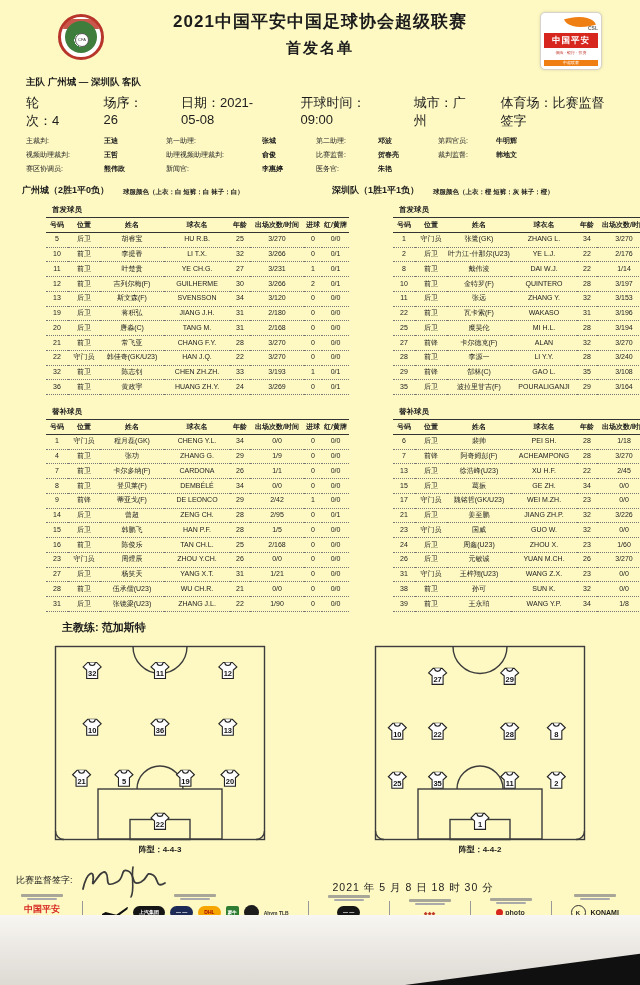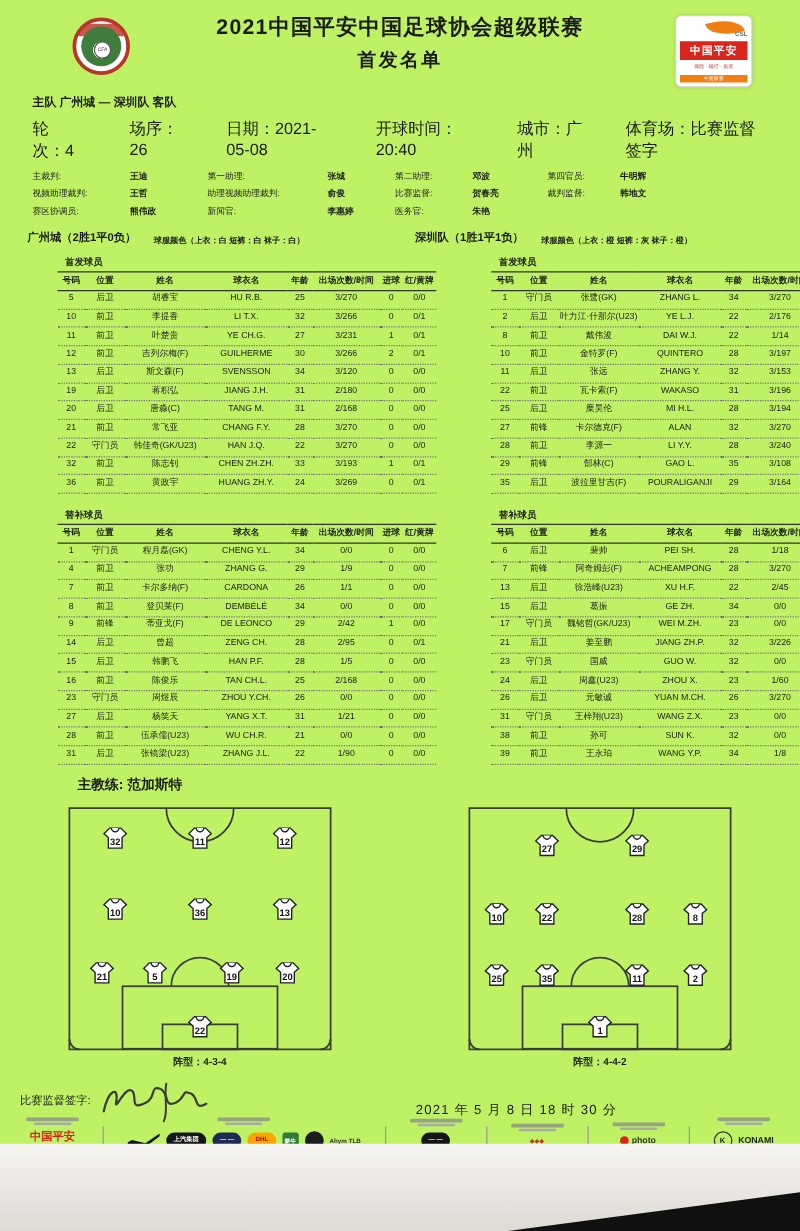--- a/index.html
+++ b/index.html
@@ -1,18 +1,18 @@
 <!DOCTYPE html>
 <html><head>
 <meta charset="utf-8">
 <style>
   html,body{margin:0;padding:0;}
   body{width:640px;height:985px;position:relative;overflow:hidden;
        background:#efede9;font-family:"Liberation Sans","DejaVu Sans",sans-serif;color:#1c1c1c;}
-  .sheet{position:absolute;inset:0;background:#bef264;}
+  .sheet{position:absolute;inset:0;background:#fef9c3;}
   .bottom-shade{position:absolute;left:0;right:0;bottom:0;height:70px;
        background:linear-gradient(#f8f6f2,#ddd9d3);}
   .wedge{position:absolute;right:0;bottom:0;width:235px;height:38px;background:#101010;
        clip-path:polygon(0 100%,100% 18%,100% 100%);}
   
   .hdr{position:relative;padding-top:10px;height:58px;}
   .title{text-align:center;font-size:17px;font-weight:bold;letter-spacing:1px;}
   .subtitle{text-align:center;font-size:15px;font-weight:bold;margin-top:6px;letter-spacing:2px;}
   .csl-logo{position:absolute;left:58px;top:14px;width:46px;height:46px;border-radius:50%;
        border:3px solid #b8352c;background:#fff;box-sizing:border-box;}
@@ -109,21 +109,21 @@
       <div class="tiny">保险 · 银行 · 投资</div>
       <div class="strip">中超联赛</div>
     </div>
   </div>
 
   <div class="teamsline">主队 广州城 — 深圳队 客队</div>
   <div class="inforow" id="inforow">
       <span>轮次：4</span>
       <span>场序：26</span>
       <span>日期：2021-05-08</span>
-      <span>开球时间：20:40</span>
+      <span>开球时间：09:00</span>
       <span>城市：广州</span>
       <span>体育场：比赛监督签字</span>
     </div>
   <div class="officials" id="officials">
       <div class="lab">主裁判:</div>
       <div class="val">王迪</div>
       <div class="lab">第一助理:</div>
       <div class="val">张城</div>
       <div class="lab">第二助理:</div>
       <div class="val">邓波</div>
@@ -644,21 +644,21 @@
             <path d="M-4.5,-8 L4.5,-8 L9,-3.5 L5.5,-0.5 L5.5,8 L-5.5,8 L-5.5,-0.5 L-9,-3.5 Z" class="shirt"></path>
             <path d="M-3,-8 A3,3 0 0 0 3,-8" class="shirt"></path>
             <text x="0" y="5.5" text-anchor="middle" class="snum">20</text>
           </g>
           <g transform="translate(106,176.4)">
             <path d="M-4.5,-8 L4.5,-8 L9,-3.5 L5.5,-0.5 L5.5,8 L-5.5,8 L-5.5,-0.5 L-9,-3.5 Z" class="shirt"></path>
             <path d="M-3,-8 A3,3 0 0 0 3,-8" class="shirt"></path>
             <text x="0" y="5.5" text-anchor="middle" class="snum">22</text>
           </g>
         </svg>
-      <div class="formlabel"><span>阵型：</span><span>4-3-4</span></div>
+      <div class="formlabel"><span>阵型：</span><span>4-4-3</span></div>
     </div>
     <div class="pitchbox">
       <svg id="away-pitch" width="212" height="196">
           <rect x="1.5" y="1.5" width="209" height="193" class="pl"></rect>
           <path d="M79,1.5 A27,27 0 0 0 133,1.5" class="pl"></path>
           <rect x="44" y="144" width="124" height="50" class="pl"></rect>
           <rect x="76" y="174.5" width="60" height="20" class="pl"></rect>
           <path d="M83,144 A23,23 0 0 1 129,144" class="pl"></path>
           <path d="M1.5,186 A8.5,8.5 0 0 0 10,194.5" class="pl"></path>
           <path d="M202,194.5 A8.5,8.5 0 0 0 210.5,186" class="pl"></path>

